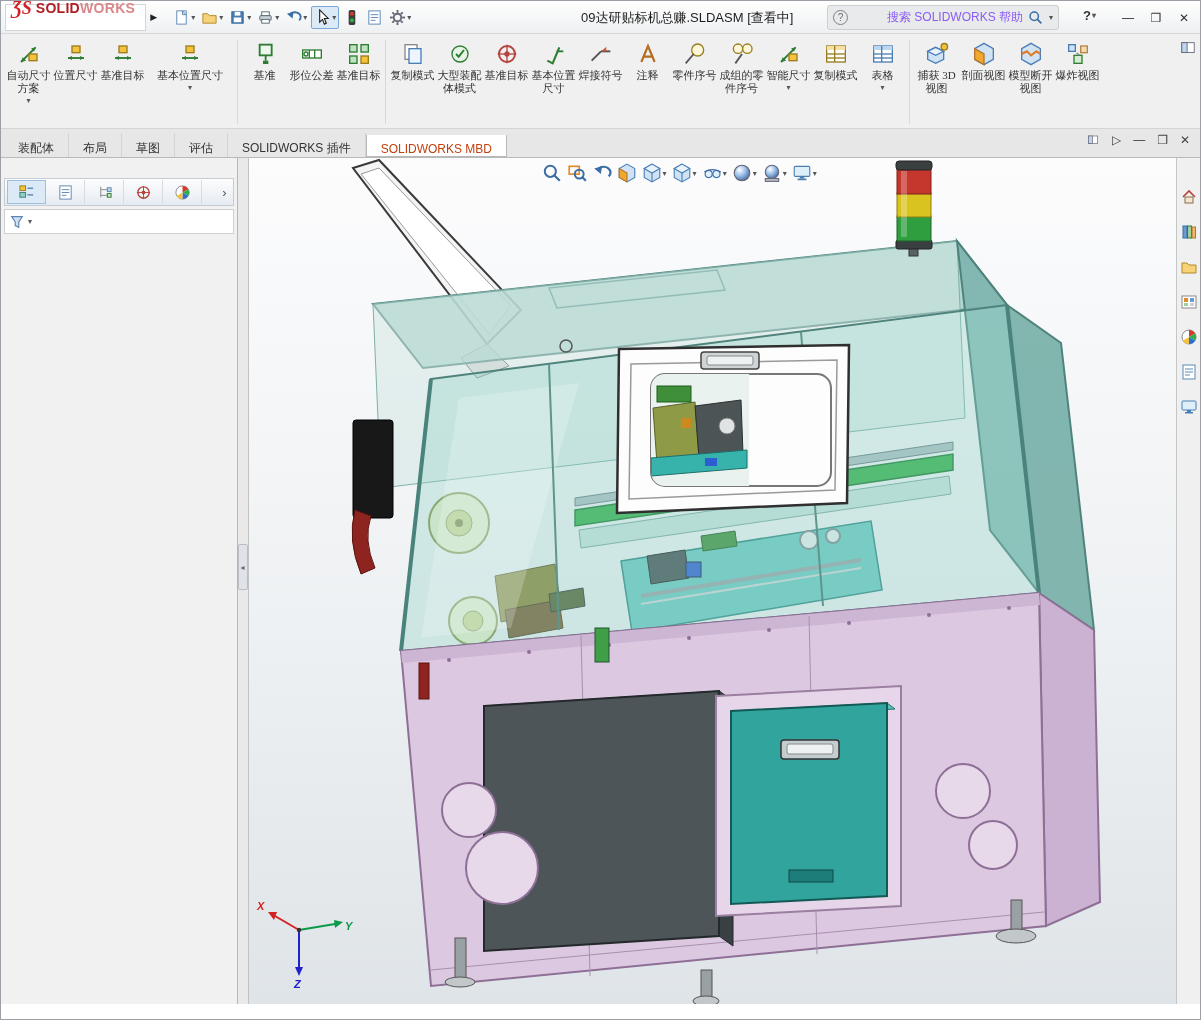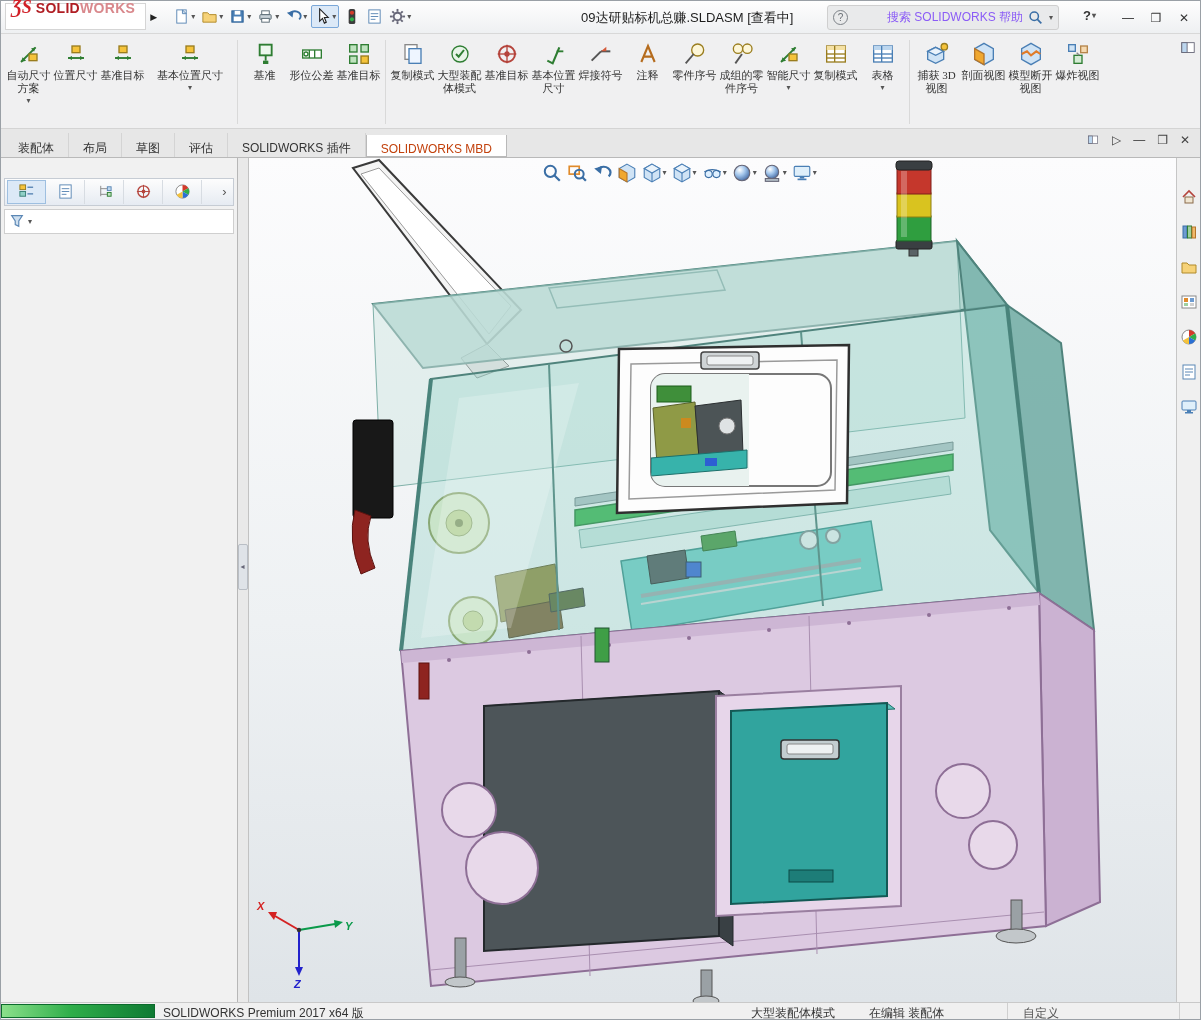--- a/index.html
+++ b/index.html
@@ -832,23 +832,14 @@
           </svg></div>
       <div class="tpbtn"><svg>
             <use href="#ic-doclines"></use>
           </svg></div>
       <div class="tpbtn"><svg>
             <use href="#ic-monitor"></use>
           </svg></div>
     </div>
   </div>
 
-  <div class="statusbar">
-    <div class="progress"></div>
-    <div class="sb-product">SOLIDWORKS Premium 2017 x64 版</div>
-    <div class="sb-mode">大型装配体模式</div>
-    <div class="sb-edit">在编辑 装配体</div>
-    <div class="sb-sep" style="left:1006px"></div>
-    <div class="sb-custom">自定义</div>
-    <div class="sb-sep" style="left:1178px"></div>
-  </div>
 
 </div>
 
 </body></html>

